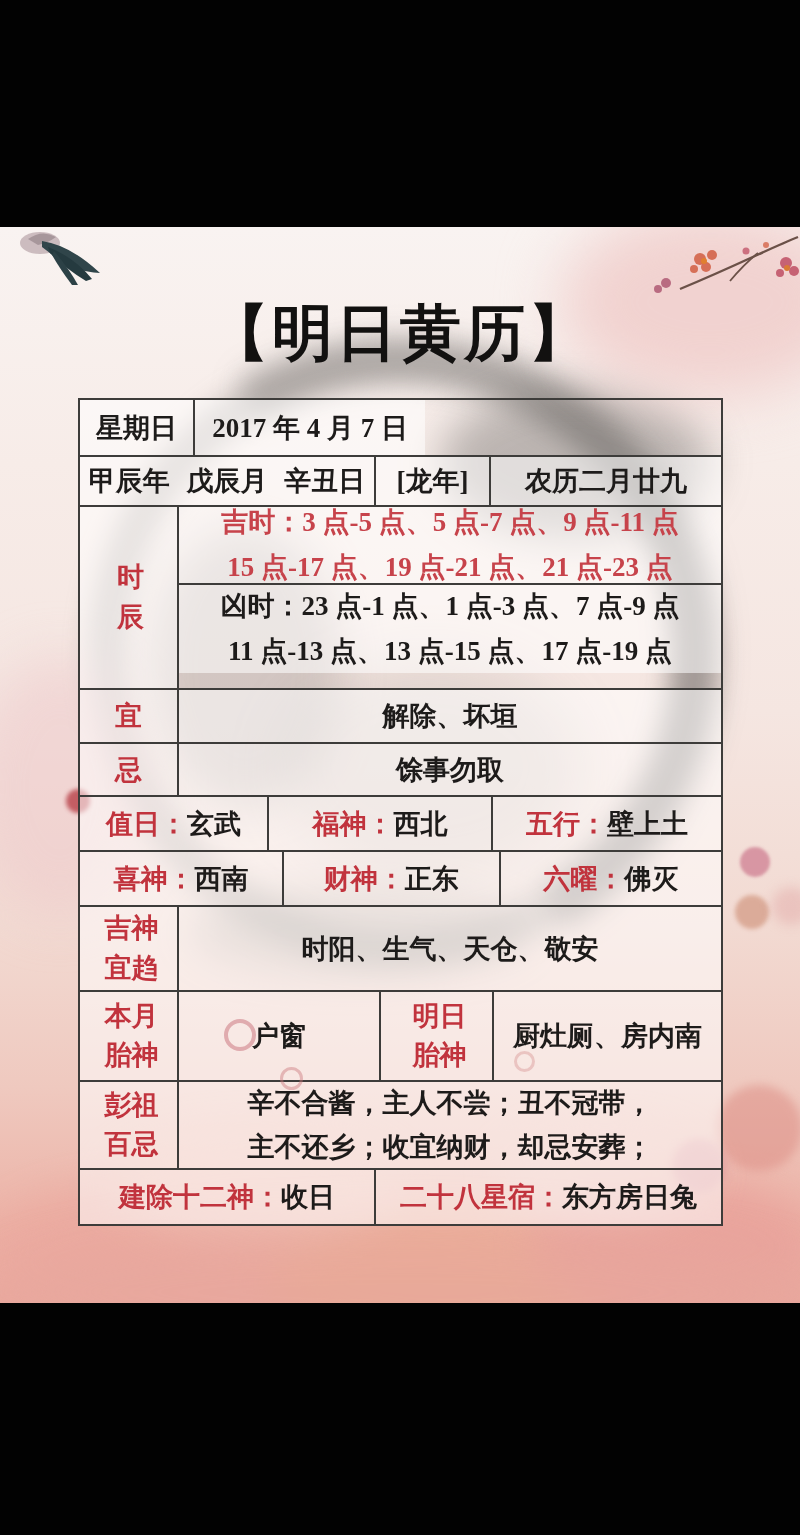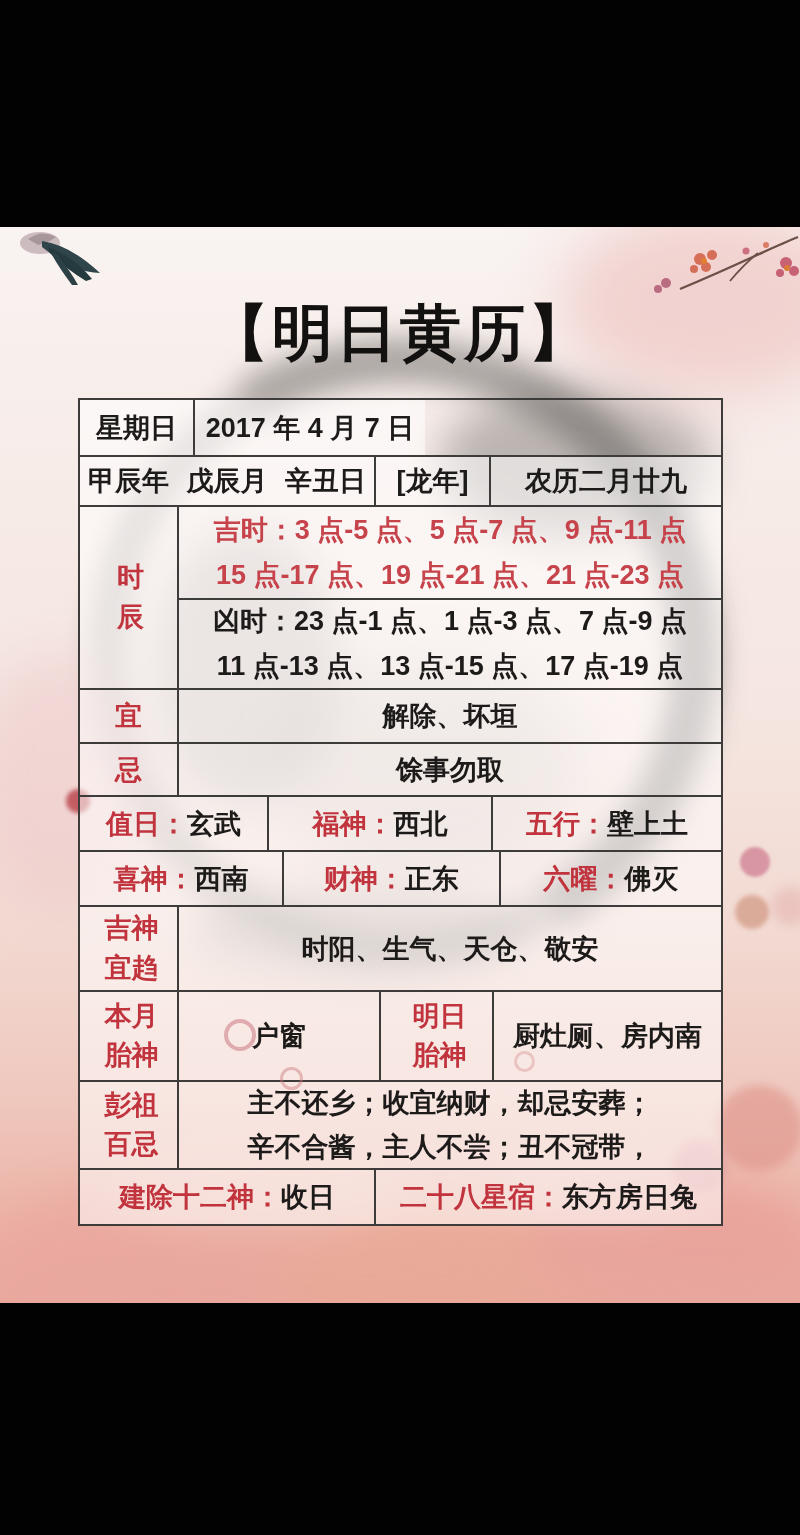--- a/index.html
+++ b/index.html
@@ -1,19 +1,19 @@
 <!DOCTYPE html>
 <html><head>
 <meta charset="utf-8">
 <style>
   * { margin:0; padding:0; box-sizing:border-box; }
   html,body { background:#000; }
   #canvas {
     position:relative; width:800px; height:1535px; background:#000;
-    overflow:hidden; font-family:Liberation Sans, sans-serif;
+    overflow:hidden; font-family:Liberation Serif, serif;
   }
   .letterbox { position:absolute; left:0; width:800px; background:#020202; z-index:6; }
   #letterbox-top { top:0; height:227px; }
   #letterbox-bottom { top:1303px; height:232px; }
 
   #photo {
     position:absolute; left:0; top:227px; width:800px; height:1076px; overflow:hidden;
     background:linear-gradient(180deg,#f9f3f1 0%,#f7ece8 22%,#f5e6e1 45%,#f2dad2 65%,#efc9bf 80%,#ecb2a6 93%,#e9a89d 100%);
   }
   .blob { position:absolute; border-radius:50%; z-index:1; }
@@ -166,21 +166,21 @@
         <div class="cell" style="width:230px;">
           <span>农历二月廿九</span>
         </div>
       </div>
 
       <div class="trow" style="height:183px;">
         <div class="cell red" style="width:99px;">
           <span class="vlabel w2">时辰</span>
         </div>
         <div class="stack" style="width:542px;">
-          <div class="subcell jired" style="height:93px;">
+          <div class="subcell jired" style="height:78px;">
             <div>吉时：3 点-5 点、5 点-7 点、9 点-11 点</div>
             <div>15 点-17 点、19 点-21 点、21 点-23 点</div>
           </div>
           <div class="subcell" style="height:88px;">
             <div>凶时：23 点-1 点、1 点-3 点、7 点-9 点</div>
             <div>11 点-13 点、13 点-15 点、17 点-19 点</div>
           </div>
         </div>
       </div>
 
@@ -254,22 +254,22 @@
         <div class="cell" style="width:227px;">
           <span>厨灶厕、房内南</span>
         </div>
       </div>
 
       <div class="trow" style="height:88px;">
         <div class="cell red" style="width:99px;">
           <span class="vlabel w4">彭祖百忌</span>
         </div>
         <div class="cell two-line" style="width:542px; flex-direction:column;">
+          <div>辛不合酱，主人不尝；丑不冠带，</div>
           <div>主不还乡；收宜纳财，却忌安葬；</div>
-          <div>辛不合酱，主人不尝；丑不冠带，</div>
         </div>
       </div>
 
       <div class="trow" style="height:54px;">
         <div class="cell" style="width:296px;">
           <span class="red">建除十二神：</span>
           <span>收日</span>
         </div>
         <div class="cell" style="width:345px;">
           <span class="red">二十八星宿：</span>

